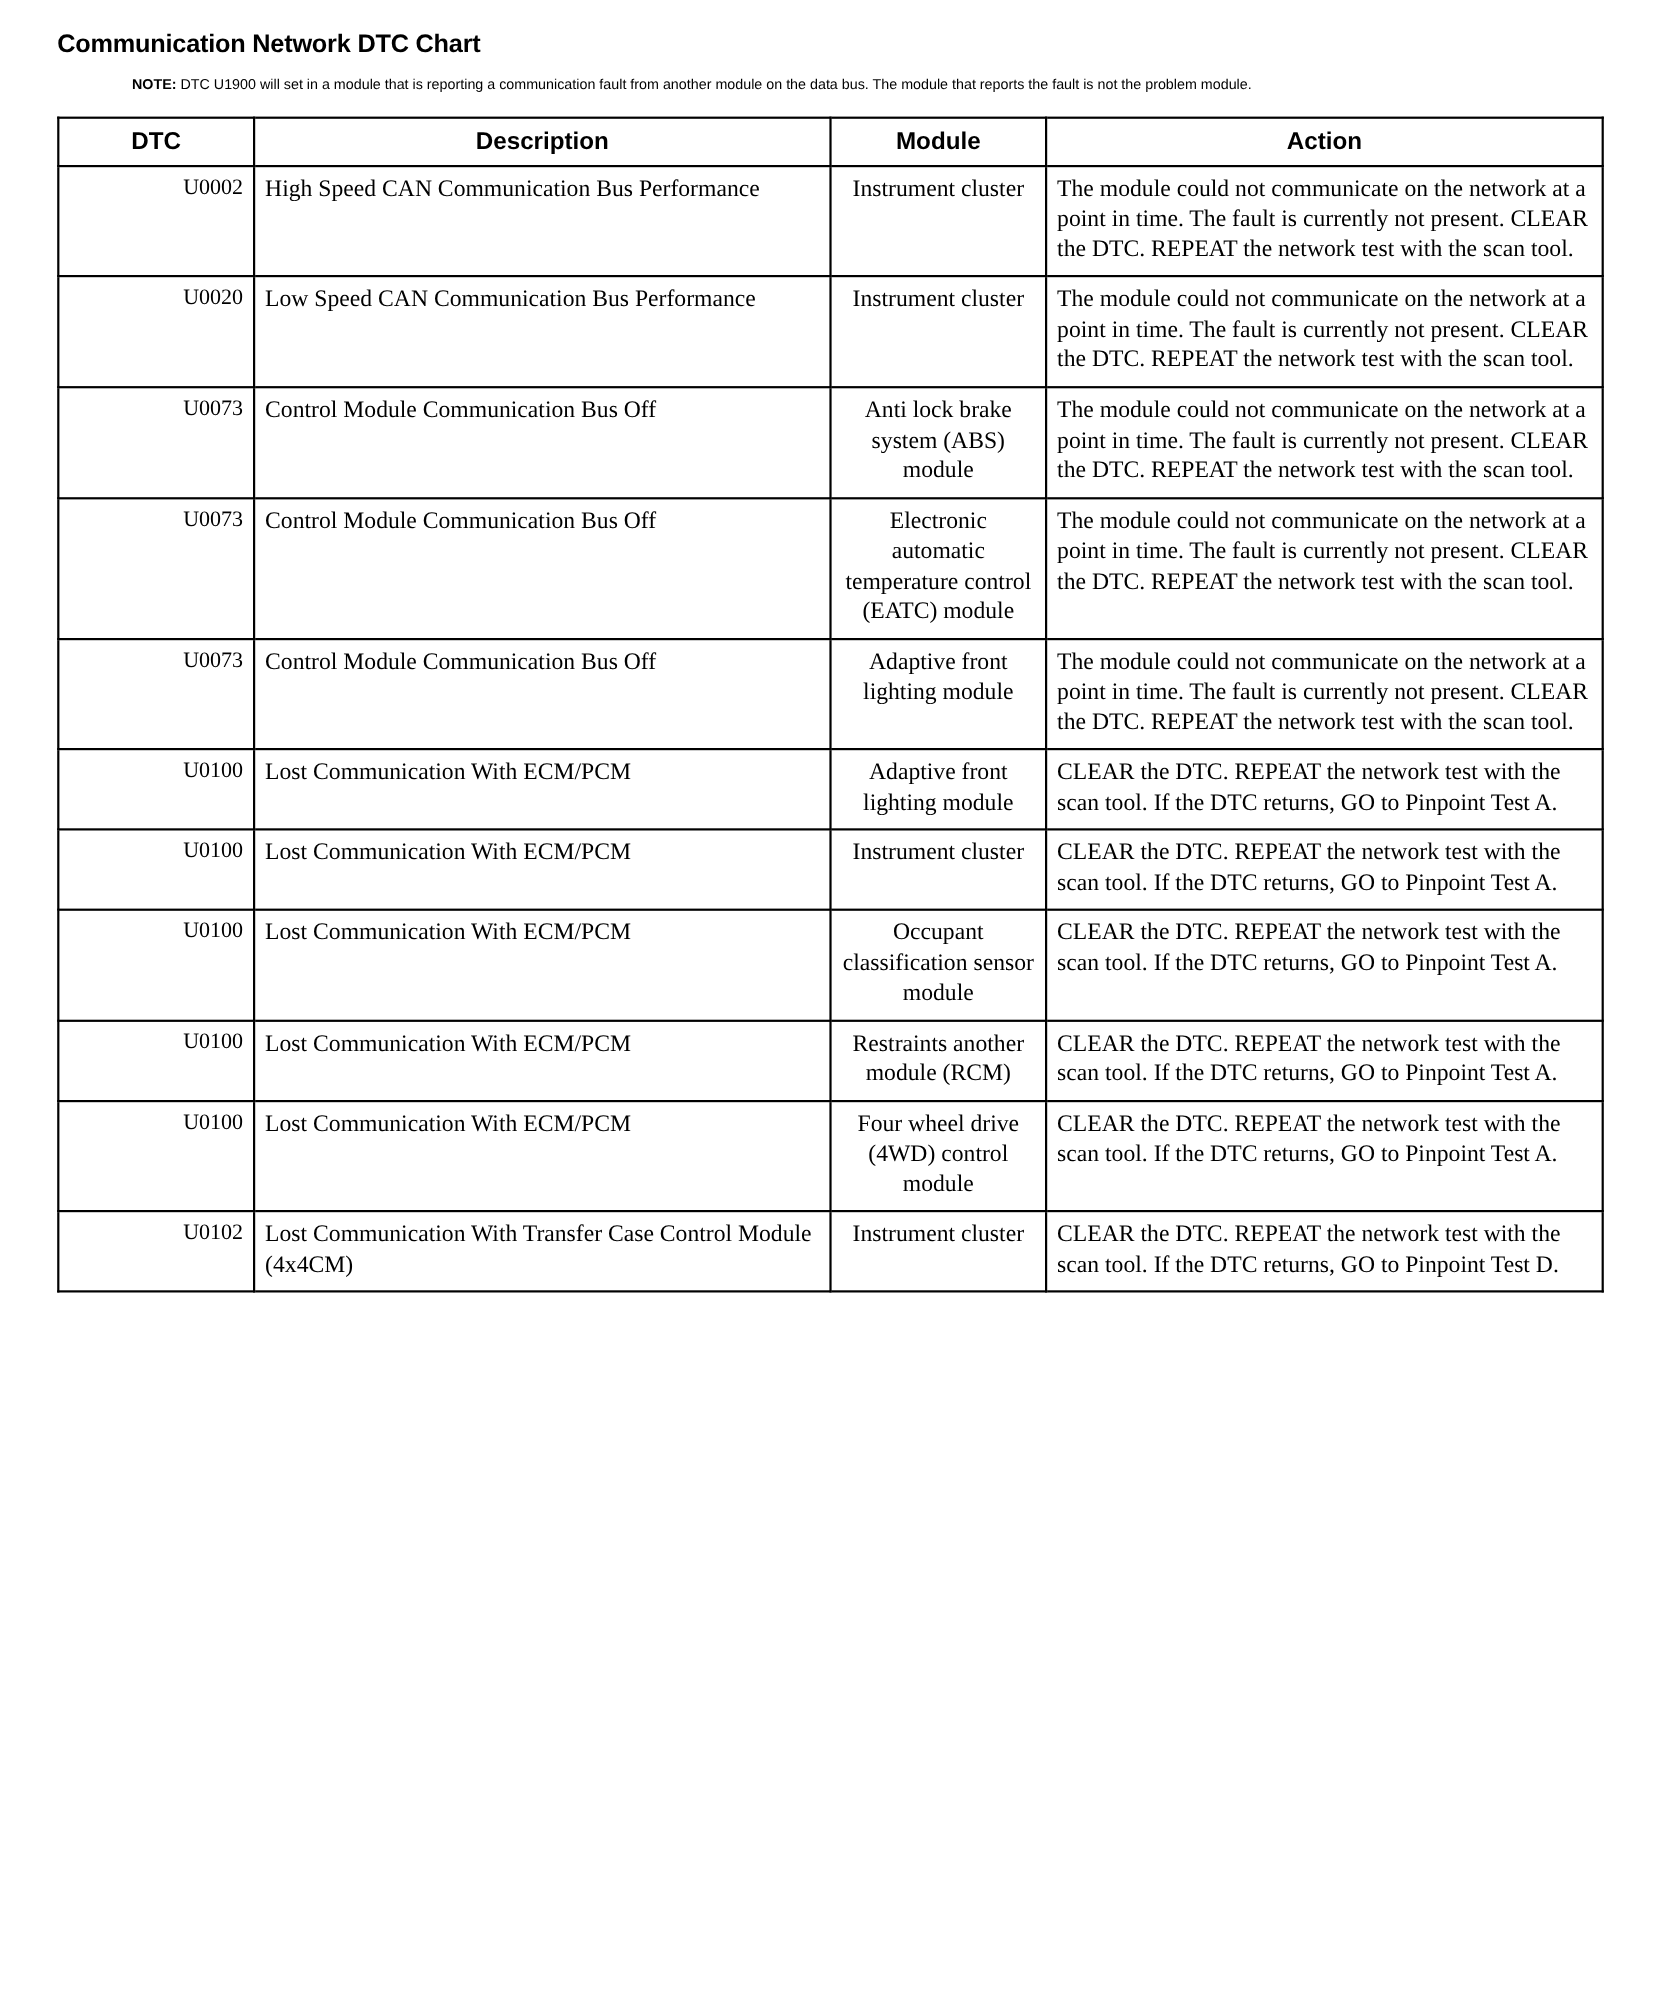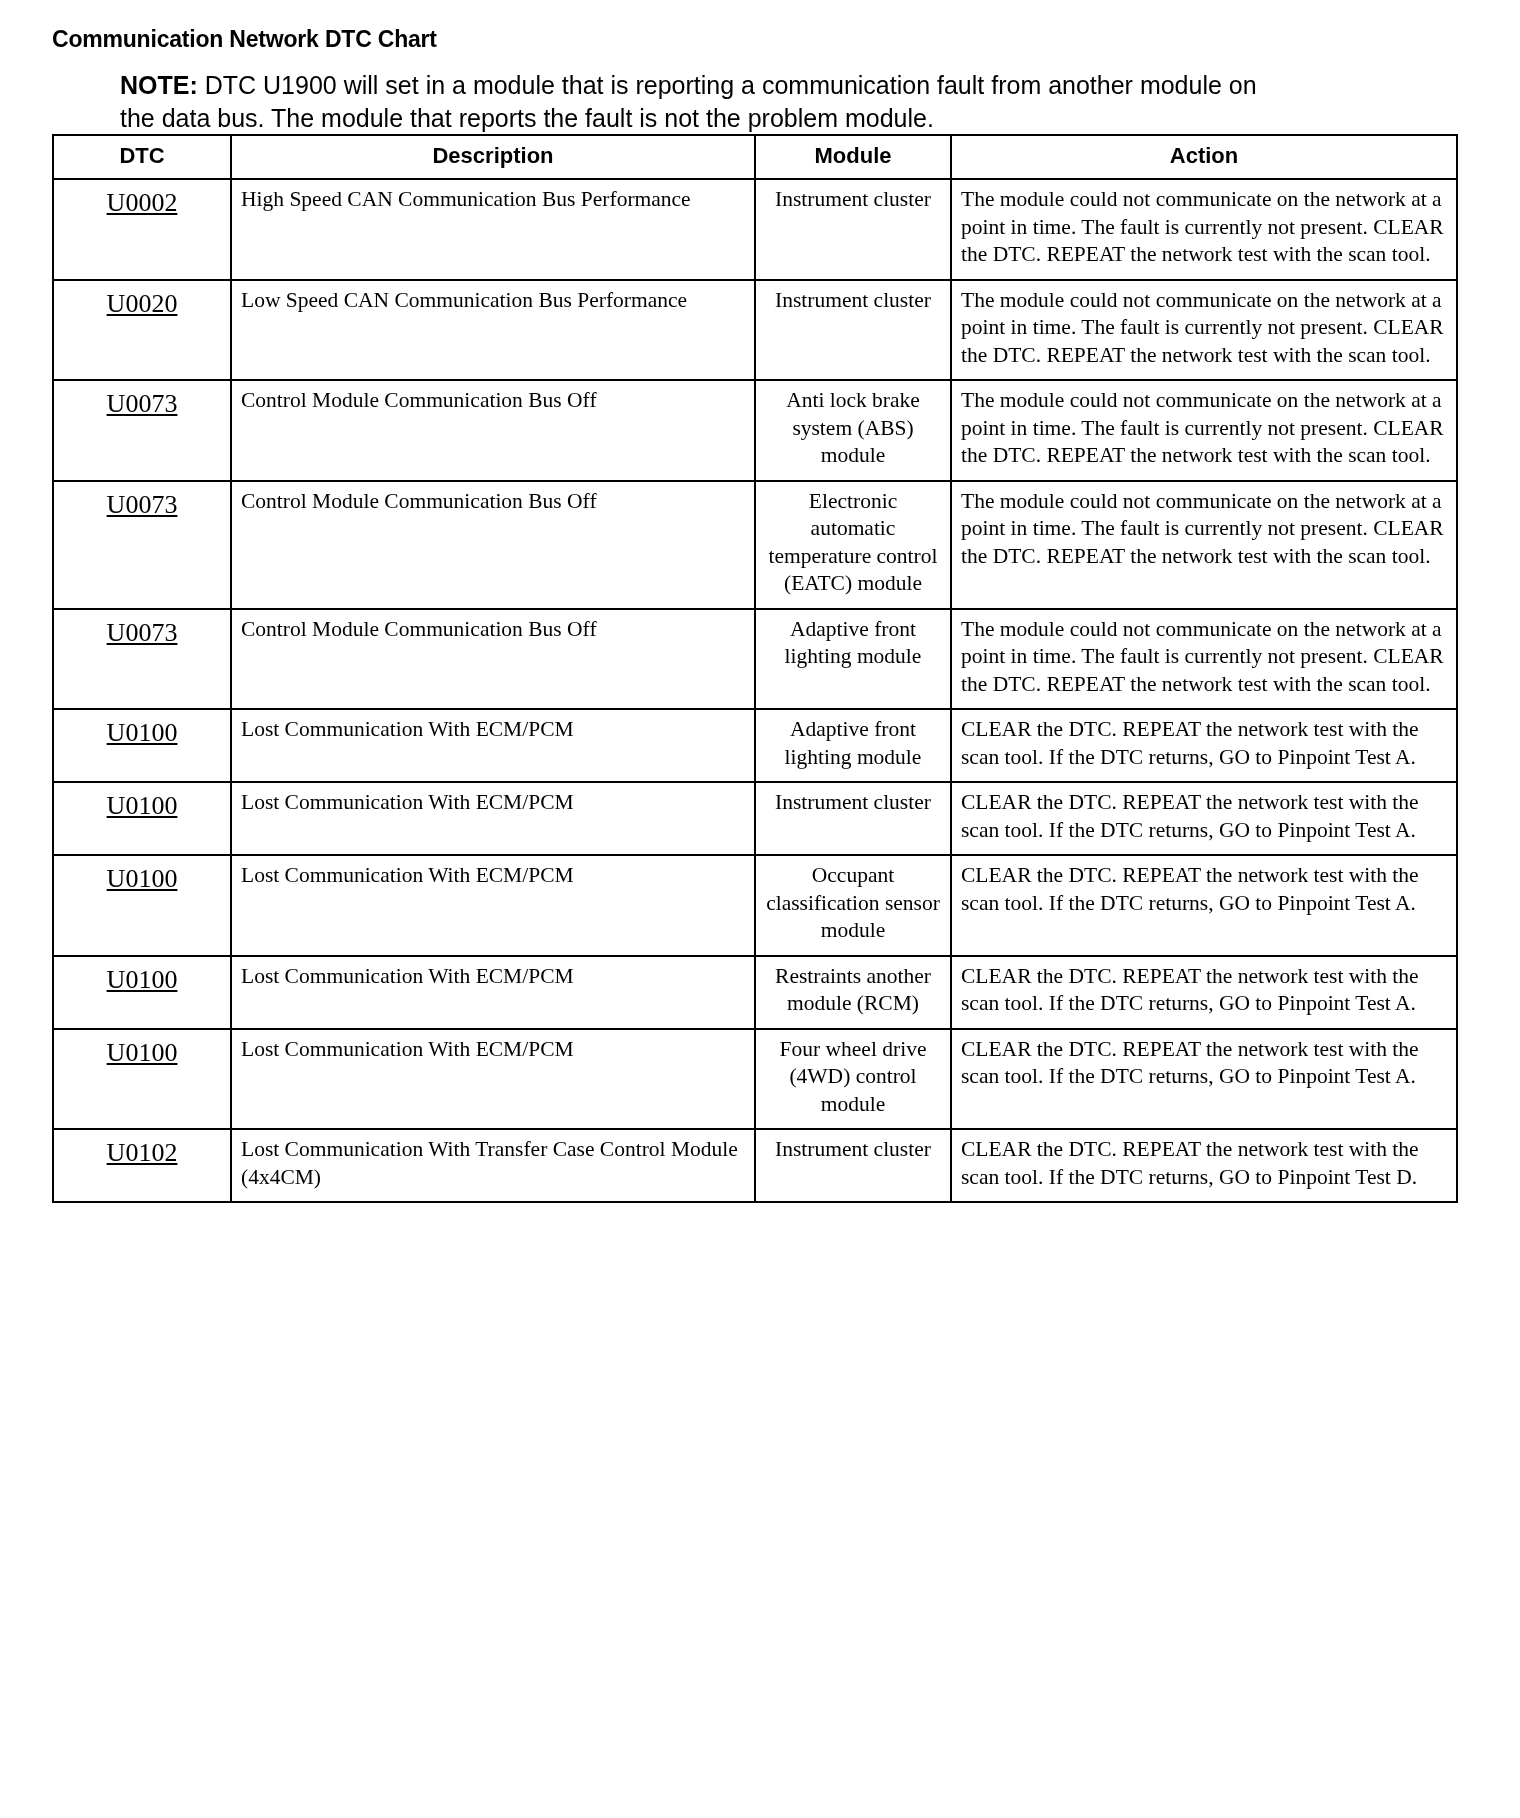--- a/index.html
+++ b/index.html
@@ -20,23 +20,23 @@
   }
   .doc-title {
     font-family: "Liberation Sans", sans-serif;
     font-weight: bold;
     font-size: 23px;
     letter-spacing: -0.2px;
     margin: 8px 0 16px 8px;
   }
   .note {
     font-family: "Liberation Sans", sans-serif;
-    font-size: 25px;
+    font-size: 13px;
     line-height: 1.3;
-    margin: 0 0 0 76px;
+    margin: 0 0 20px 76px;
     max-width: 1180px;
   }
   .note b {
     font-weight: bold;
   }
   table.dtc {
     border-collapse: collapse;
     table-layout: fixed;
     width: 1404px;
     margin-left: 8px;
@@ -54,24 +54,23 @@
   }
   table.dtc thead th {
     font-family: Liberation Sans, sans-serif;
     font-weight: bold;
     font-size: 22px;
     text-align: center;
     vertical-align: middle;
     padding: 7px 4px 9px 4px;
   }
   td.dtc-code {
-    text-align: center;
-    font-size: 26px;
+    text-align: right;
+    font-size: 20px;
     line-height: 1.28;
-    text-decoration: underline;
   }
   td.desc {
     text-align: left;
     font-size: 21.5px;
     line-height: 1.28;
     margin-left: 33px;
   }
   td.source {
     text-align: center;
     font-size: 21.5px;

